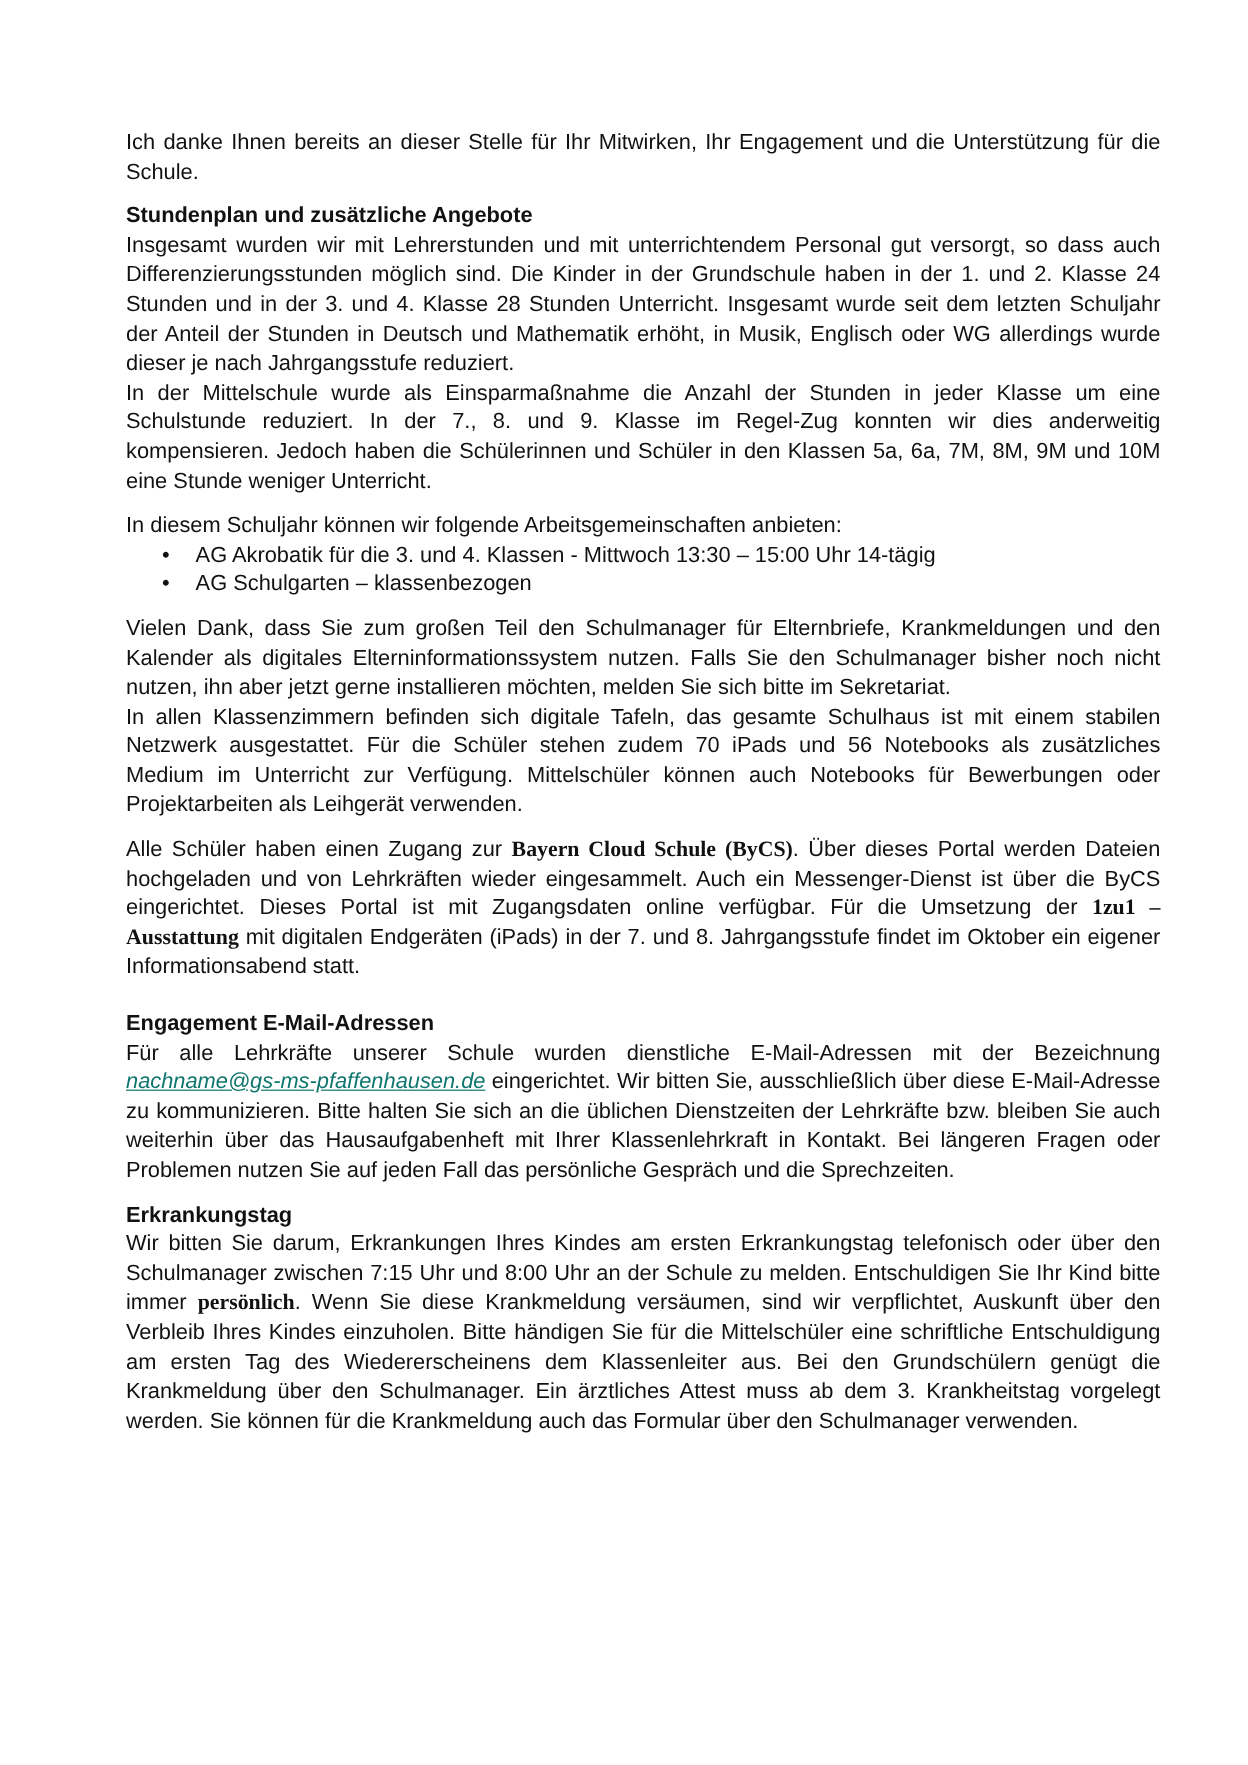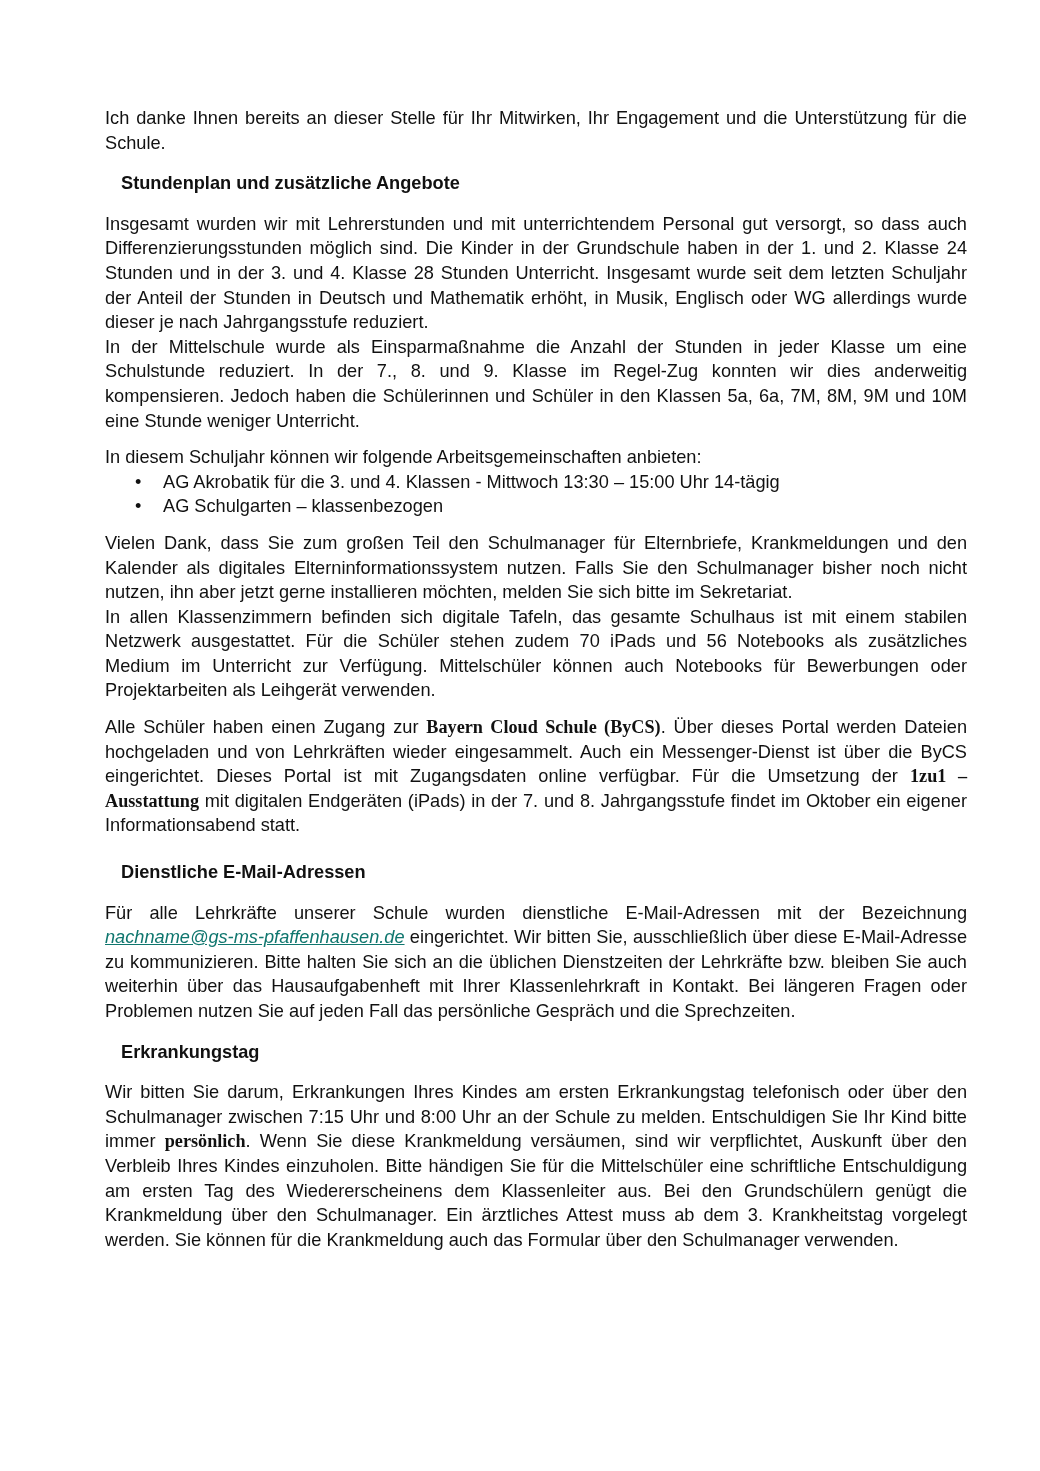--- a/index.html
+++ b/index.html
@@ -6,21 +6,21 @@
   body { width: 1040px; height: 1471px; overflow: hidden; position: relative; }
   .page {
     position: absolute; left: 105px; top: 106px; width: 862px;
     font-family: "Liberation Sans", sans-serif;
     font-size: 18.2px; line-height: 24.6px; color: #111111;
     text-align: justify;
   }
   p { margin: 0; }
   .gap { margin-top: 12px; }
   .gap-lg { margin-top: 22px; }
-  h2 { margin: 16px; font-size: 18.2px; line-height: 24.6px; font-weight: bold; }
+  h2 { margin: 0; font-size: 18.2px; line-height: 24.6px; font-weight: bold; }
   b { font-weight: bold; font-family: Liberation Serif, serif; }
   ul { margin: 0; padding: 0; list-style: none; }
   ul li { position: relative; padding-left: 58px; }
   ul li .bullet { position: absolute; left: 30px; top: 0; }
   a.mail { color: #0f766e; font-style: italic; text-decoration: underline; }
 </style>
 </head>
 <body>
 
 <div class="page">
@@ -44,21 +44,21 @@
     </ul>
   </div>
 
   <div class="gap">
     <p>Vielen Dank, dass Sie zum großen Teil den Schulmanager für Elternbriefe, Krankmeldungen und den Kalender als digitales Elterninformationssystem nutzen. Falls Sie den Schulmanager bisher noch nicht nutzen, ihn aber jetzt gerne installieren möchten, melden Sie sich bitte im Sekretariat.</p>
     <p>In allen Klassenzimmern befinden sich digitale Tafeln, das gesamte Schulhaus ist mit einem stabilen Netzwerk ausgestattet. Für die Schüler stehen zudem 70 iPads und 56 Notebooks als zusätzliches Medium im Unterricht zur Verfügung. Mittelschüler können auch Notebooks für Bewerbungen oder Projektarbeiten als Leihgerät verwenden.</p>
     <p class="gap"><span>Alle Schüler haben einen Zugang zur </span><b>Bayern Cloud Schule (ByCS)</b><span>. Über dieses Portal werden Dateien hochgeladen und von Lehrkräften wieder eingesammelt. Auch ein Messenger-Dienst ist über die ByCS eingerichtet. Dieses Portal ist mit Zugangsdaten online verfügbar. Für die Umsetzung der </span><b>1zu1 – Ausstattung</b><span> mit digitalen Endgeräten (iPads) in der 7. und 8. Jahrgangsstufe findet im Oktober ein eigener Informationsabend statt.</span></p>
   </div>
 
   <div class="gap-lg">
-    <h2>Dienstliche E-Mail-Adressen</h2>
+    <h2>Engagement E-Mail-Adressen</h2>
     <p><span>Für alle Lehrkräfte unserer Schule wurden dienstliche E-Mail-Adressen mit der Bezeichnung </span><a class="mail" href="#">nachname@gs-ms-pfaffenhausen.de</a><span> eingerichtet. Wir bitten Sie, ausschließlich über diese E-Mail-Adresse zu kommunizieren. Bitte halten Sie sich an die üblichen Dienstzeiten der Lehrkräfte bzw. bleiben Sie auch weiterhin über das Hausaufgabenheft mit Ihrer Klassenlehrkraft in Kontakt. Bei längeren Fragen oder Problemen nutzen Sie auf jeden Fall das persönliche Gespräch und die Sprechzeiten.</span></p>
   </div>
 
   <div class="gap">
     <h2>Erkrankungstag</h2>
     <p><span>Wir bitten Sie darum, Erkrankungen Ihres Kindes am ersten Erkrankungstag telefonisch oder über den Schulmanager zwischen 7:15 Uhr und 8:00 Uhr an der Schule zu melden. Entschuldigen Sie Ihr Kind bitte immer </span><b>persönlich</b><span>. Wenn Sie diese Krankmeldung versäumen, sind wir verpflichtet, Auskunft über den Verbleib Ihres Kindes einzuholen. Bitte händigen Sie für die Mittelschüler eine schriftliche Entschuldigung am ersten Tag des Wiedererscheinens dem Klassenleiter aus. Bei den Grundschülern genügt die Krankmeldung über den Schulmanager. Ein ärztliches Attest muss ab dem 3. Krankheitstag vorgelegt werden. Sie können für die Krankmeldung auch das Formular über den Schulmanager verwenden.</span></p>
   </div>
 
 </div>
 

